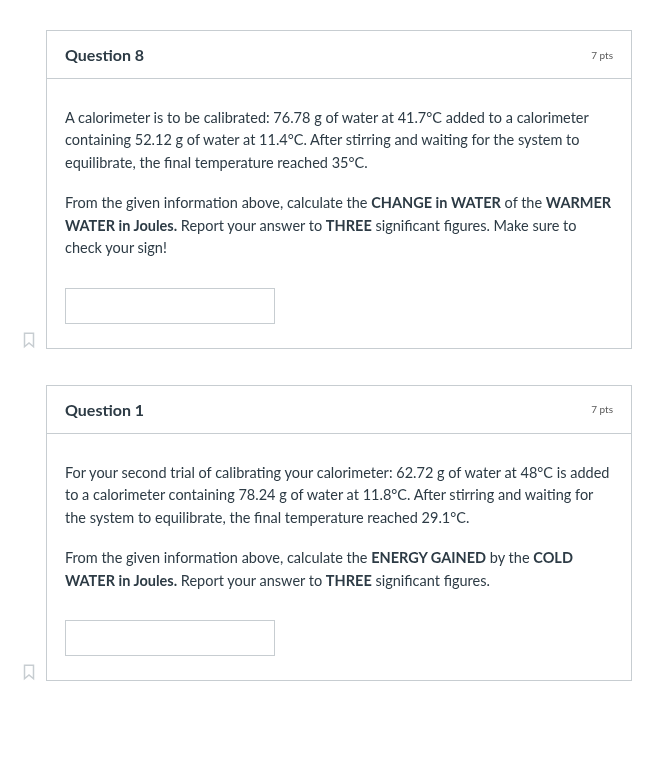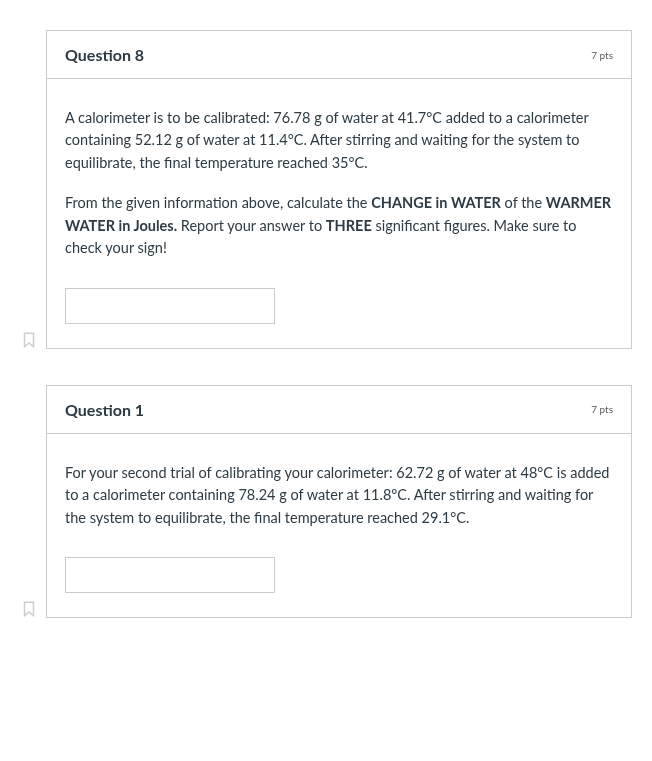--- a/index.html
+++ b/index.html
@@ -92,16 +92,19 @@
       <path d="M6 3 L18 3 L18 21 L12 16 L6 21 Z"></path>
     </svg>
   </div>
   <div class="question-box">
     <div class="question-header">
       <span class="question-title">Question 1</span>
       <span class="question-pts">7 pts</span>
     </div>
     <div class="question-body">
       <p>For your second trial of calibrating your calorimeter: 62.72 g of water at 48°C is added to a calorimeter containing 78.24 g of water at 11.8°C. After stirring and waiting for the system to equilibrate, the final temperature reached 29.1°C.</p>
+      <p>
+        <span>From the given information above, calculate the </span><strong>ENERGY GAINED</strong><span> by the </span><strong>COLD WATER in Joules.</strong><span> Report your answer to </span><strong>THREE</strong><span> significant figures.</span>
+      </p>
       <input type="text" class="answer-input" value="" style="">
     </div>
   </div>
 </div>
 
 </body></html>

